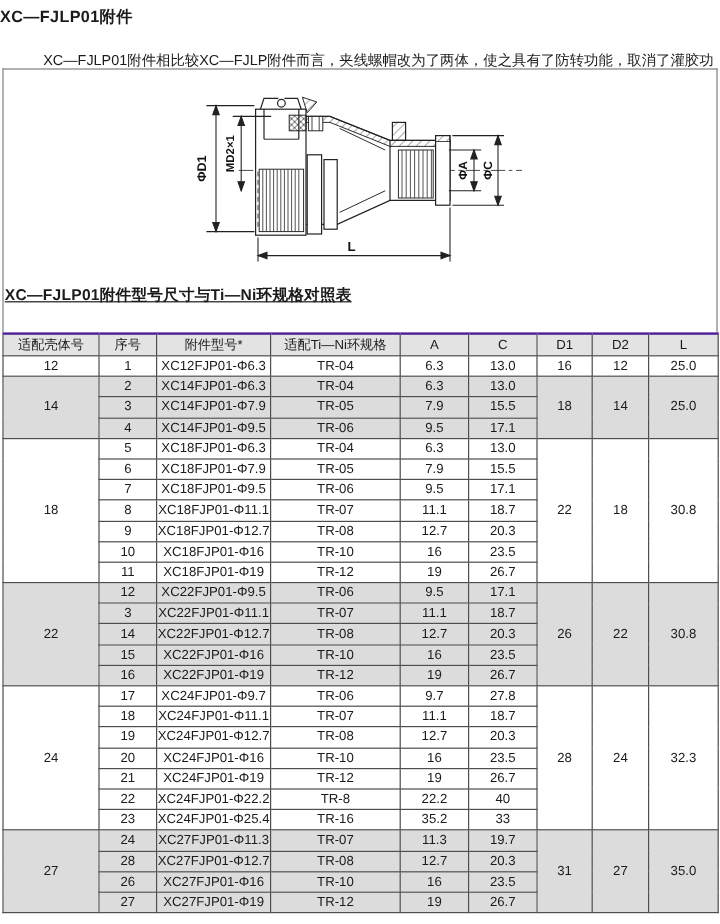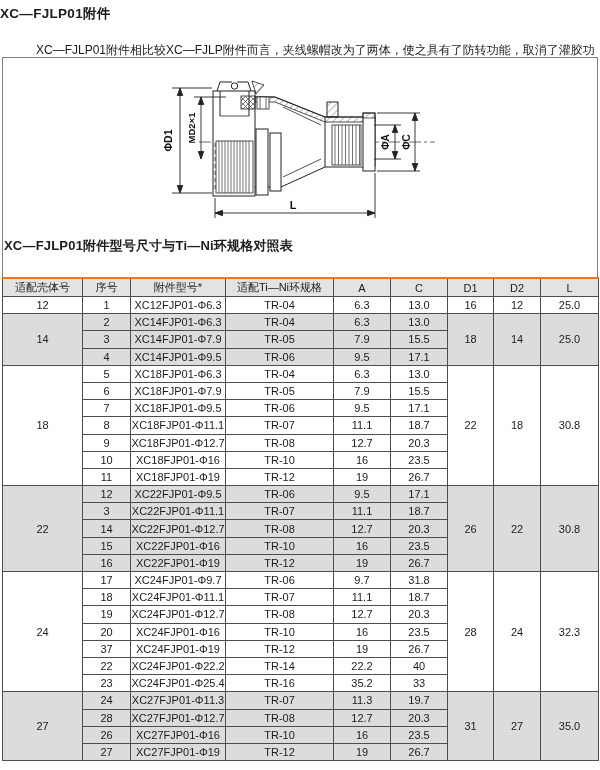--- a/index.html
+++ b/index.html
@@ -16,33 +16,33 @@
     position:absolute;left:20px;top:27px;margin:16px;width:570px;
     font-size:12px;line-height:15px;
   }
   .figure-panel{
     position:absolute;left:2px;top:57px;width:594px;height:219px;
     border:1px solid #808080;border-bottom:none;background:#fff;
   }
   .figure-panel svg{position:absolute;left:0;top:11px;}
   .figure-title{
     position:absolute;left:1px;top:179px;margin:0;
-    font-size:13px;font-weight:600;letter-spacing:.2px;background:transparent;
+    font-size:13px;font-weight:600;letter-spacing:.2px;background:transparent;text-decoration:underline;
   }
   table.spec-table{
     position:absolute;left:2px;top:277px;width:596px;
     border-collapse:collapse;table-layout:fixed;
     font-size:11px;text-align:center;
   }
   .spec-table th,.spec-table td{
     border:1px solid #4d4d4d;padding:0;font-weight:normal;
     overflow:hidden;white-space:nowrap;
   }
   .spec-table thead th{
-    height:17px;background:#e3e3e3;border-top:2px solid #f97316;
+    height:17px;background:#e3e3e3;border-top:2px solid #4c1d95;
   }
   .spec-table tbody td{height:16.2px;background:#fff;}
   .spec-table tbody tr.shaded td{background:#dcdcdc;}
   .dim-label{font-weight:bold;fill:#111;}
 </style>
 </head>
 <body>
 
 <h1 class="page-title">XC—FJLP01附件</h1>
 <p class="intro-text">XC—FJLP01附件相比较XC—FJLP附件而言，夹线螺帽改为了两体，使之具有了防转功能，取消了灌胶功能。</p>
@@ -317,21 +317,21 @@
         <td>TR-12</td>
         <td>19</td>
         <td>26.7</td>
       </tr>
       <tr>
         <td rowspan="7">24</td>
         <td>17</td>
         <td>XC24FJP01-Φ9.7</td>
         <td>TR-06</td>
         <td>9.7</td>
-        <td>31.8</td>
+        <td>27.8</td>
         <td rowspan="7">28</td>
         <td rowspan="7">24</td>
         <td rowspan="7">32.3</td>
       </tr>
       <tr>
         <td>18</td>
         <td>XC24FJP01-Φ11.1</td>
         <td>TR-07</td>
         <td>11.1</td>
         <td>18.7</td>
@@ -344,30 +344,30 @@
         <td>20.3</td>
       </tr>
       <tr>
         <td>20</td>
         <td>XC24FJP01-Φ16</td>
         <td>TR-10</td>
         <td>16</td>
         <td>23.5</td>
       </tr>
       <tr>
-        <td>37</td>
+        <td>21</td>
         <td>XC24FJP01-Φ19</td>
         <td>TR-12</td>
         <td>19</td>
         <td>26.7</td>
       </tr>
       <tr>
         <td>22</td>
         <td>XC24FJP01-Φ22.2</td>
-        <td>TR-14</td>
+        <td>TR-8</td>
         <td>22.2</td>
         <td>40</td>
       </tr>
       <tr>
         <td>23</td>
         <td>XC24FJP01-Φ25.4</td>
         <td>TR-16</td>
         <td>35.2</td>
         <td>33</td>
       </tr>

